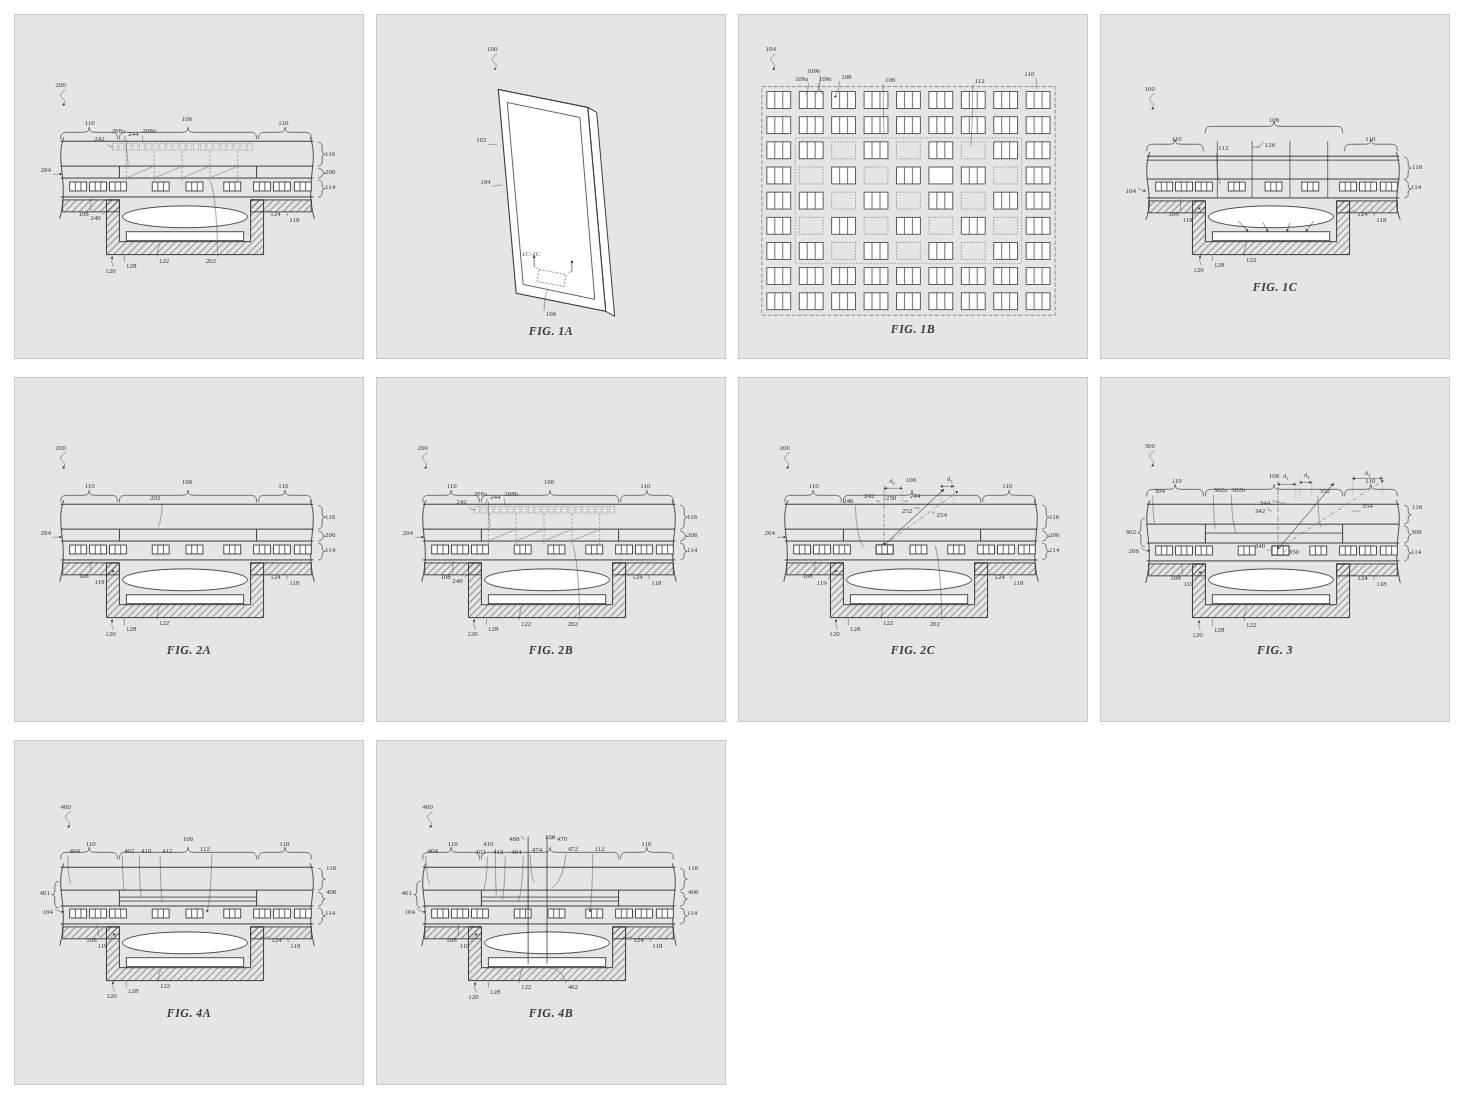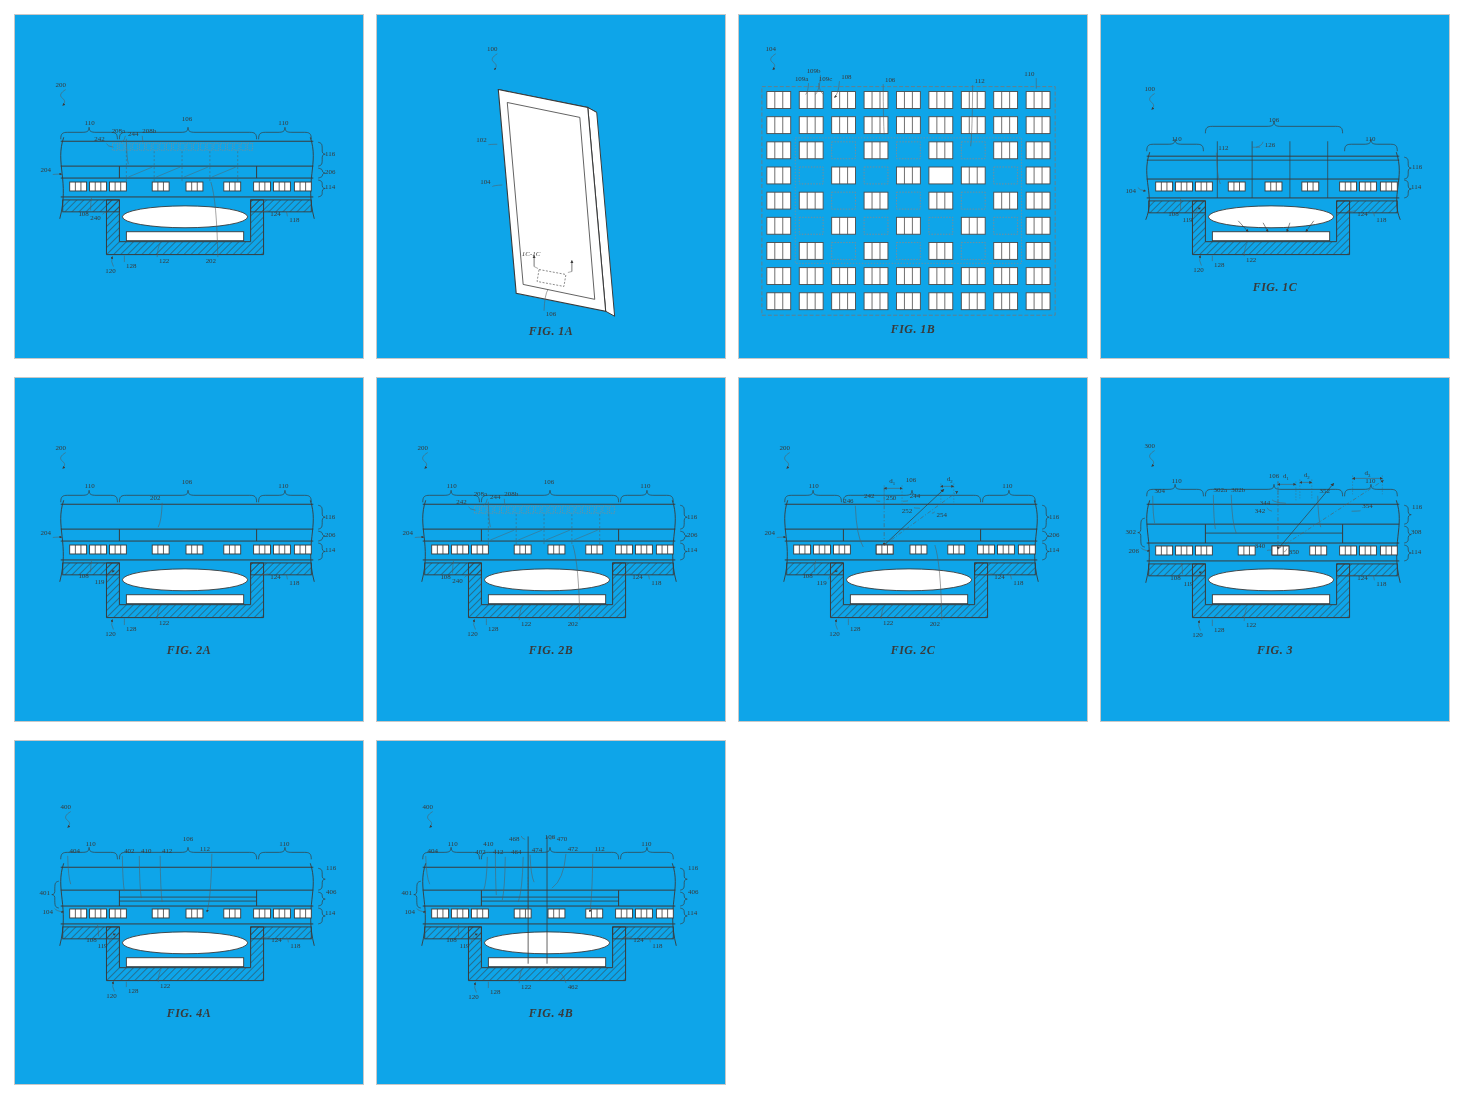--- a/index.html
+++ b/index.html
@@ -6,21 +6,21 @@
   body{width:1458px;height:1098px;overflow:hidden;font-family:"Liberation Serif",serif;}
   .figures-grid{
     display:grid;
     grid-template-columns:repeat(4,350px);
     grid-auto-rows:345px;
     column-gap:12px;row-gap:18px;
     padding:14px;box-sizing:border-box;
   }
   .card{
     border:1px solid #c8c8c8;
-    background:#0ea5e9;
+    background:#e5e5e5;
     box-sizing:border-box;
     position:relative;
   }
   .card svg{width:100%;height:100%;display:block;}
 </style>
 </head>
 <body>
 
 <div class="figures-grid">
   <div class="card">

